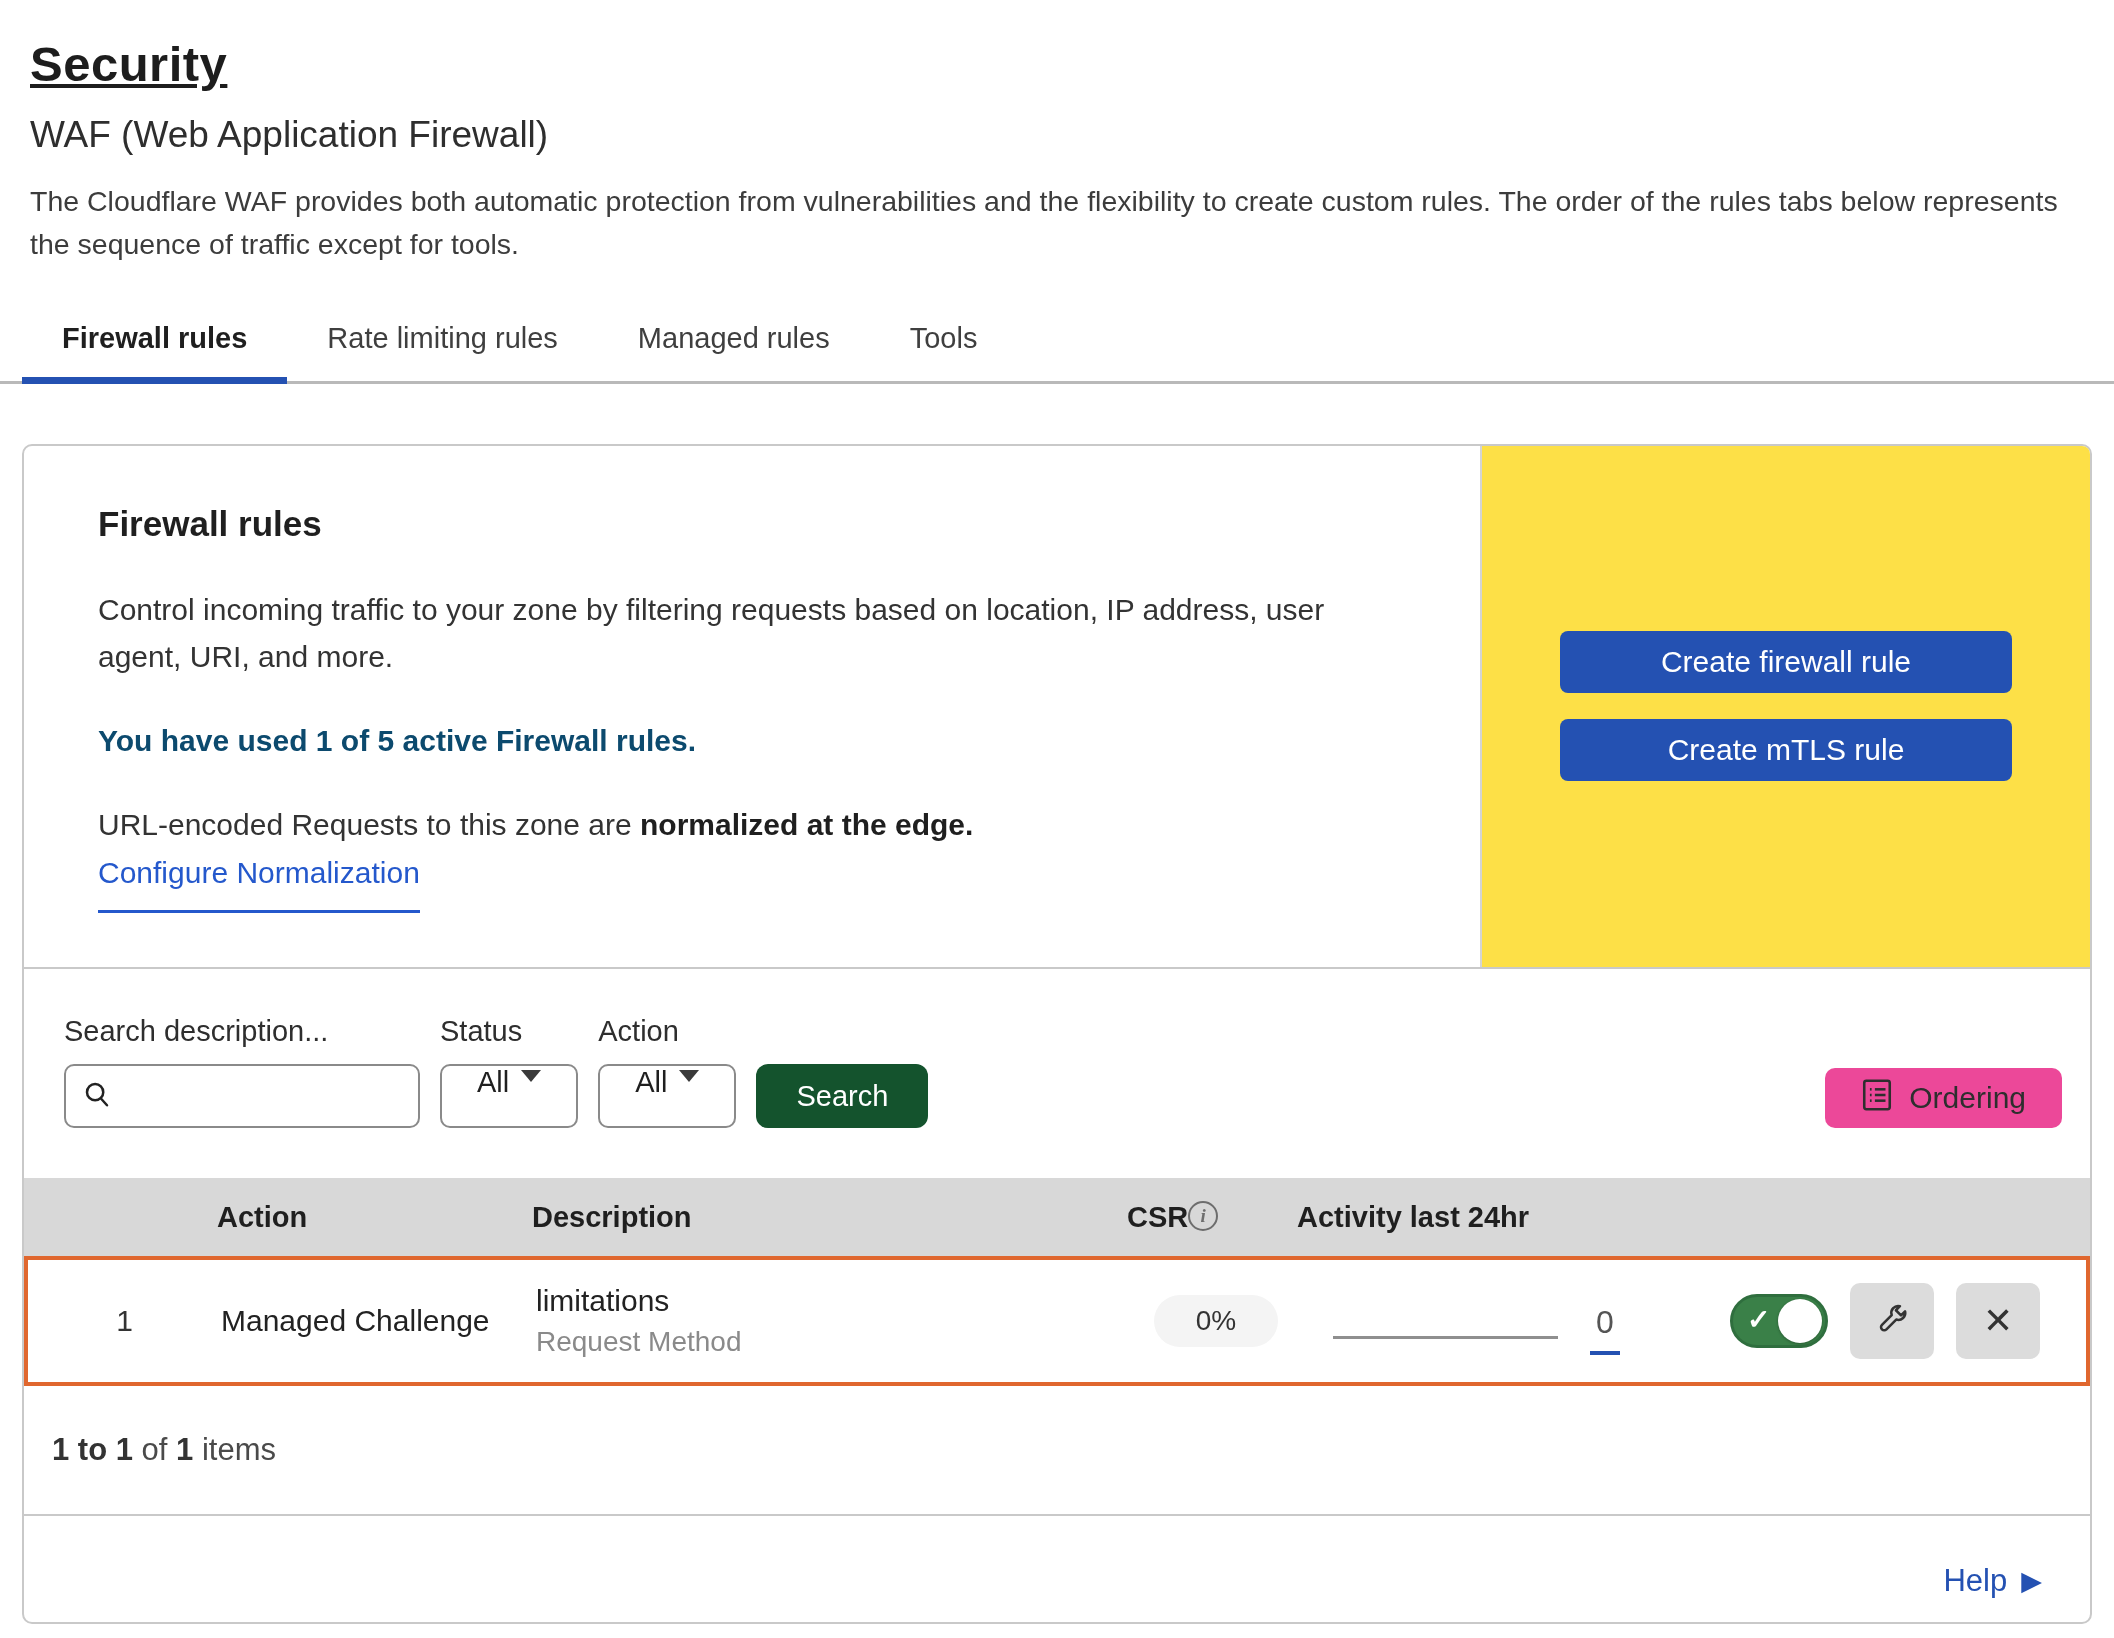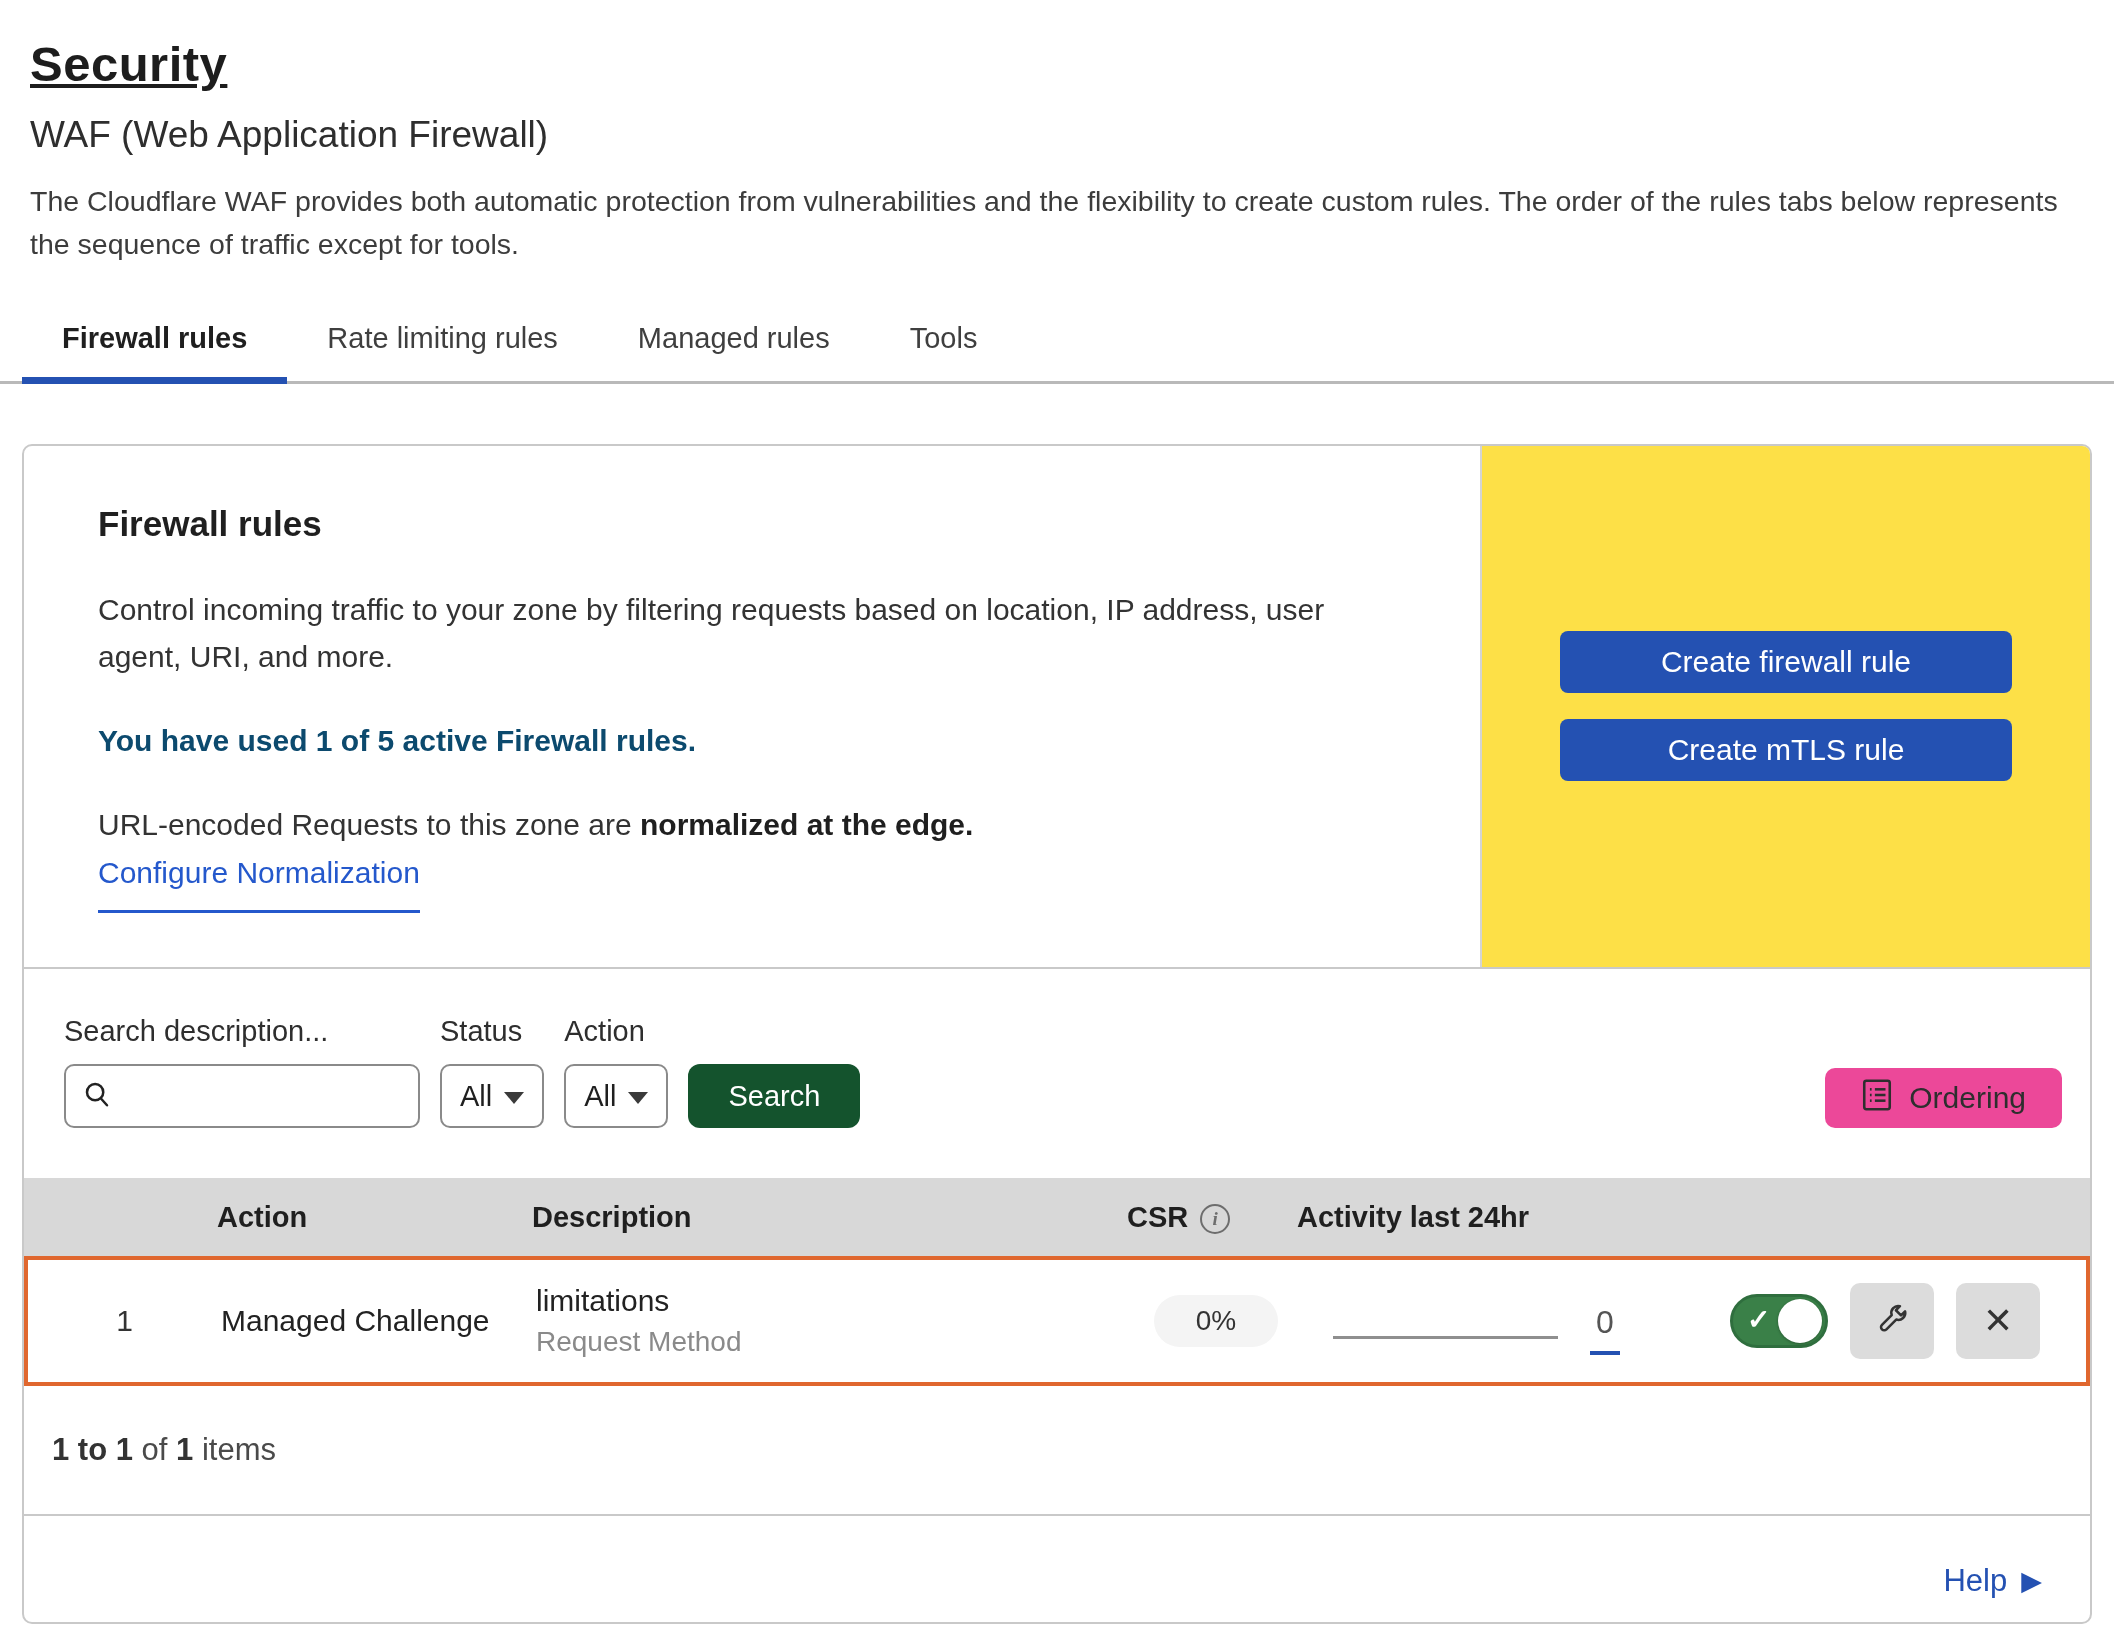--- a/index.html
+++ b/index.html
@@ -39,34 +39,34 @@
 
   
   .filters { display: flex; align-items: flex-end; gap: 20px; padding: 46px 28px 50px 40px; }
   .fgroup { display: flex; flex-direction: column; }
   .flabel { font-size: 29px; color: #2e2e2e; margin-bottom: 16px; }
   .search-box { width: 356px; height: 64px; border: 2px solid #8a8a8a; border-radius: 10px;
     display: flex; align-items: center; padding-left: 16px; background:#fff; }
   .search-box input { border: none; outline: none; font-size: 28px; width: 280px; margin-left: 10px;
     font-family: "Liberation Sans", sans-serif; }
   .select { min-width: 104px; height: 64px; border: 2px solid #8a8a8a; border-radius: 10px;
-    display: flex; align-items: center; justify-content: center; gap: 12px; font-size: 29px;
-    color: #1f1f1f; cursor: pointer; background:#fff; padding: 0 18px; }
+    display: flex; justify-content: center; gap: 12px; font-size: 29px;
+    color: #1f1f1f; cursor: pointer; background:#fff; padding: 0 35px; }
   .caret { width: 0; height: 0; border-left: 10px solid transparent; border-right: 10px solid transparent;
     border-top: 12px solid #3a3a3a; margin-top: 4px; }
   .btn-search { height: 64px; padding: 0 40px; background: #14532d; color: #fff; font-size: 29px;
     border: none; border-radius: 12px; cursor: pointer; font-family: "Liberation Sans", sans-serif; }
   .btn-ordering { margin-left: auto; height: 60px; padding: 0 36px; background: #ec4899; color: #2e2e2e;
     font-size: 30px; border: none; border-radius: 10px; cursor: pointer; display: flex; align-items: center;
     gap: 16px; font-family: "Liberation Sans", sans-serif; }
 
   
   .thead { display: grid; grid-template-columns: 193px 315px 595px 170px 1fr; background: #d8d8d8;
     height: 78px; align-items: center; font-size: 29px; font-weight: 700; color: #1f1f1f; }
-  .th-csr { display: flex; align-items: flex-end; gap: 12px; }
+  .th-csr { display: flex; align-items: flex-start; }
   .info-icon { width: 30px; height: 30px; border: 2px solid #6d6d6d; border-radius: 50%; color: #6d6d6d;
     font-size: 19px; font-weight: 700; display: inline-flex; align-items: center; justify-content: center;
     font-family: "Liberation Serif", serif; font-style: italic; }
 
   .rule-row { display: grid; grid-template-columns: 193px 315px 595px 170px 1fr; align-items: center;
     border: 4px solid #e0672e; background: #fff; height: 130px; }
   .cell-priority { justify-self: center; font-size: 30px; color: #333; }
   .cell-action { font-size: 30px; color: #222; }
   .cell-desc .d1 { font-size: 30px; color: #222; margin-bottom: 8px; }
   .cell-desc .d2 { font-size: 28px; color: #8a8a8a; }

